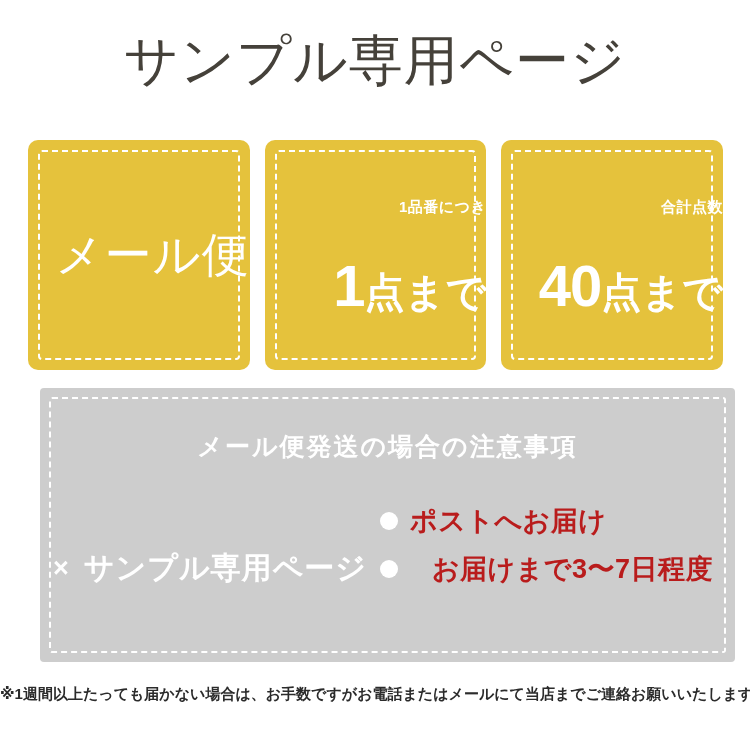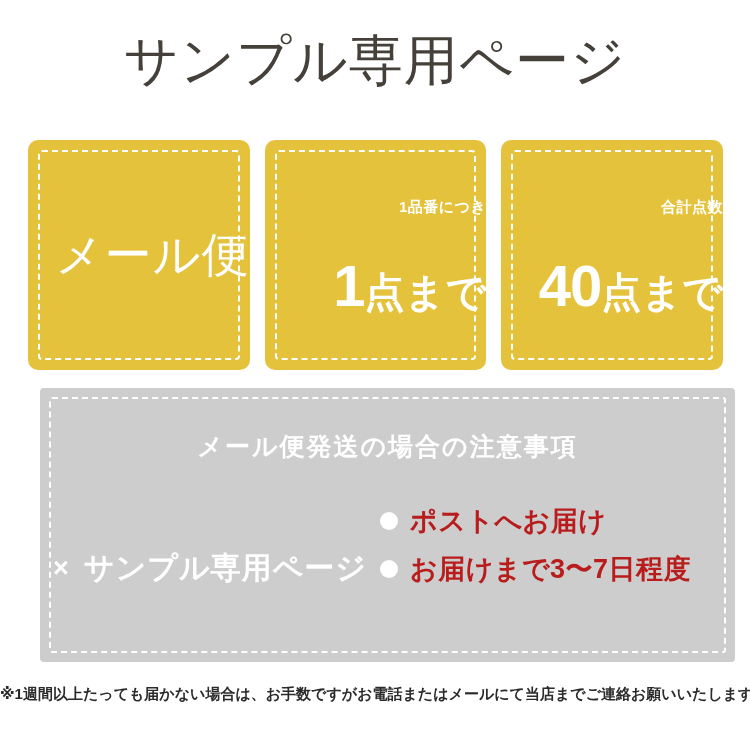--- a/index.html
+++ b/index.html
@@ -177,21 +177,21 @@
   }
   .bullet-item {
     display: flex;
     align-items: flex-start;
     font-size: 27px;
     line-height: 34px;
     font-weight: bold;
     letter-spacing: 0.5px;
     margin-bottom: 14px;
   }
-  .bullet-item:last-child { margin-bottom: 0; }
+  .bullet-item:last-child { margin-bottom: 0; text-align: center; }
   .bullet-dot {
     flex: 0 0 auto;
     width: 18px;
     height: 18px;
     border-radius: 50%;
     background: #ffffff;
     margin-top: 8px;
     margin-right: 12px;
   }
   .bullet-text { flex: 1 1 auto; }

